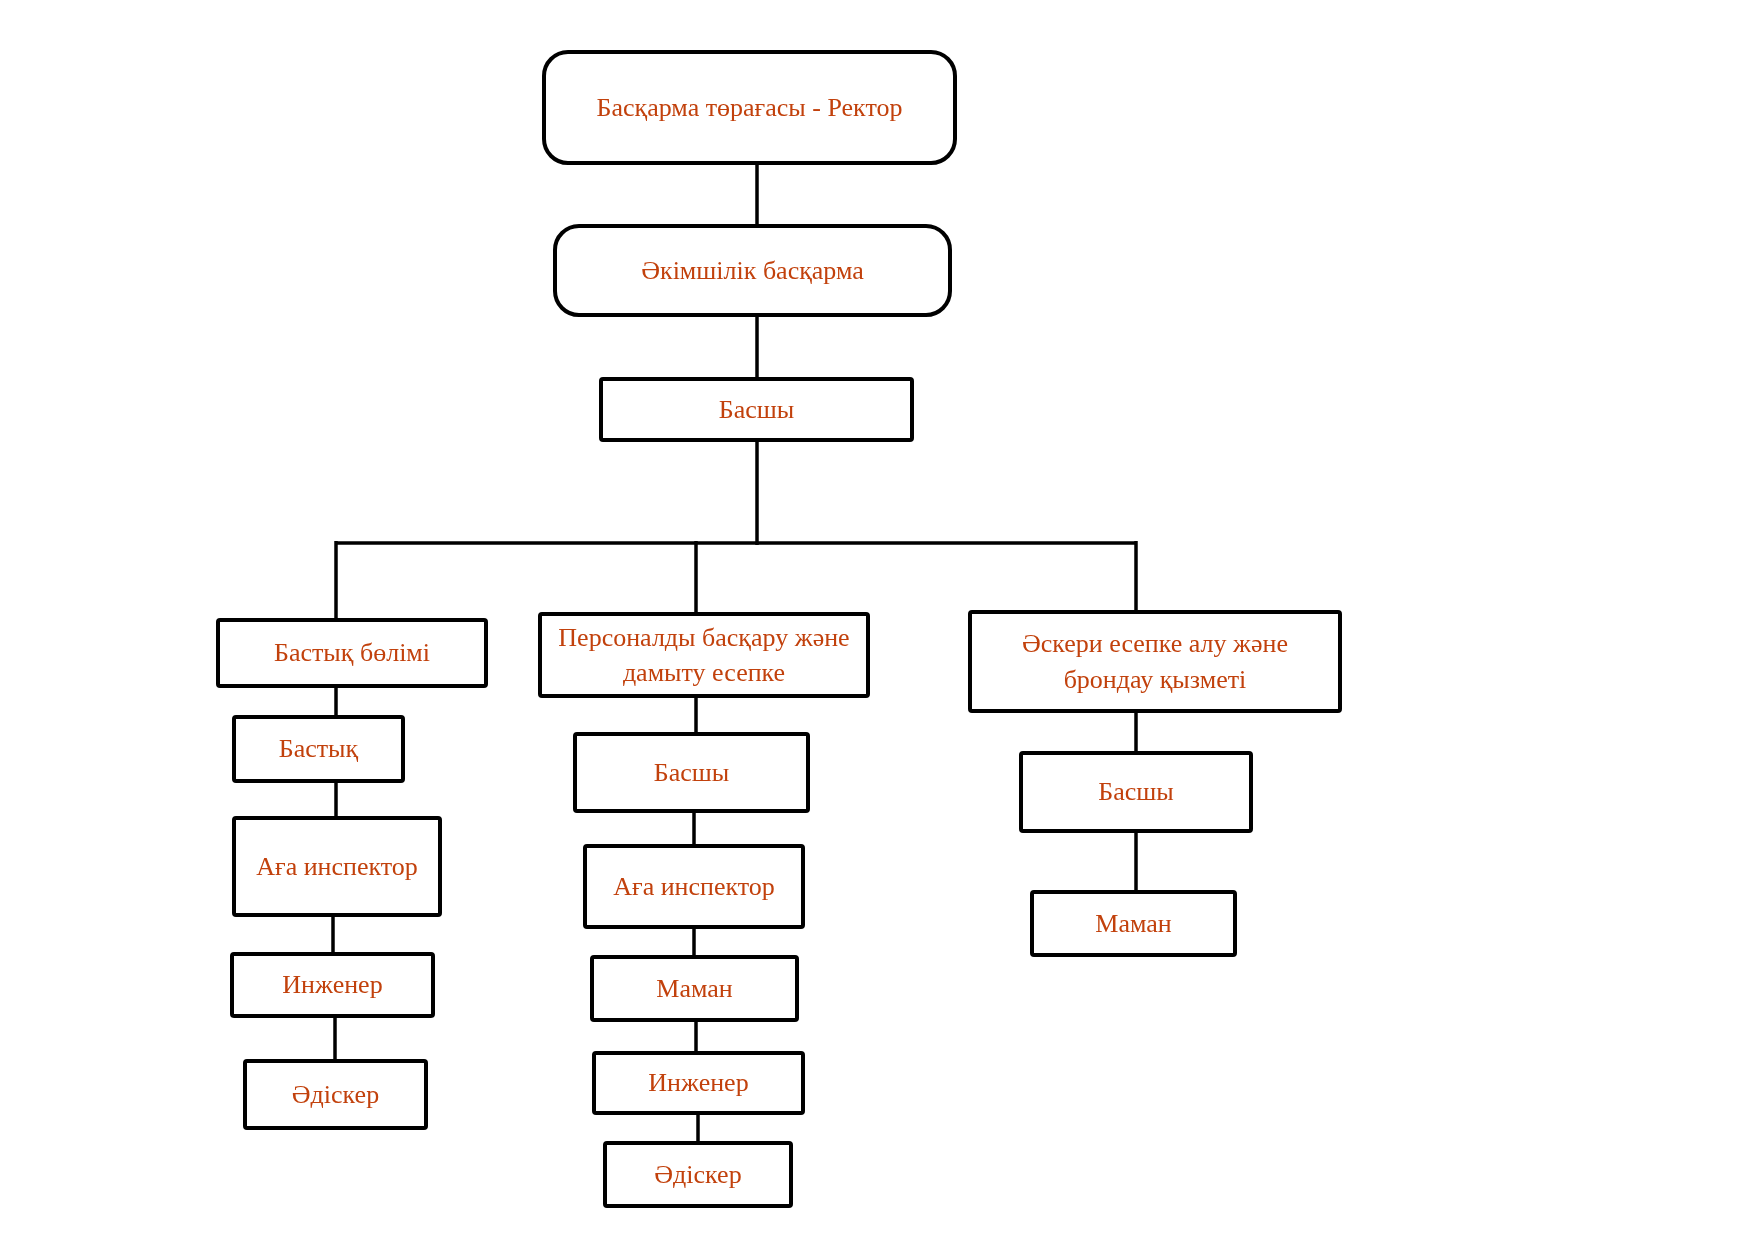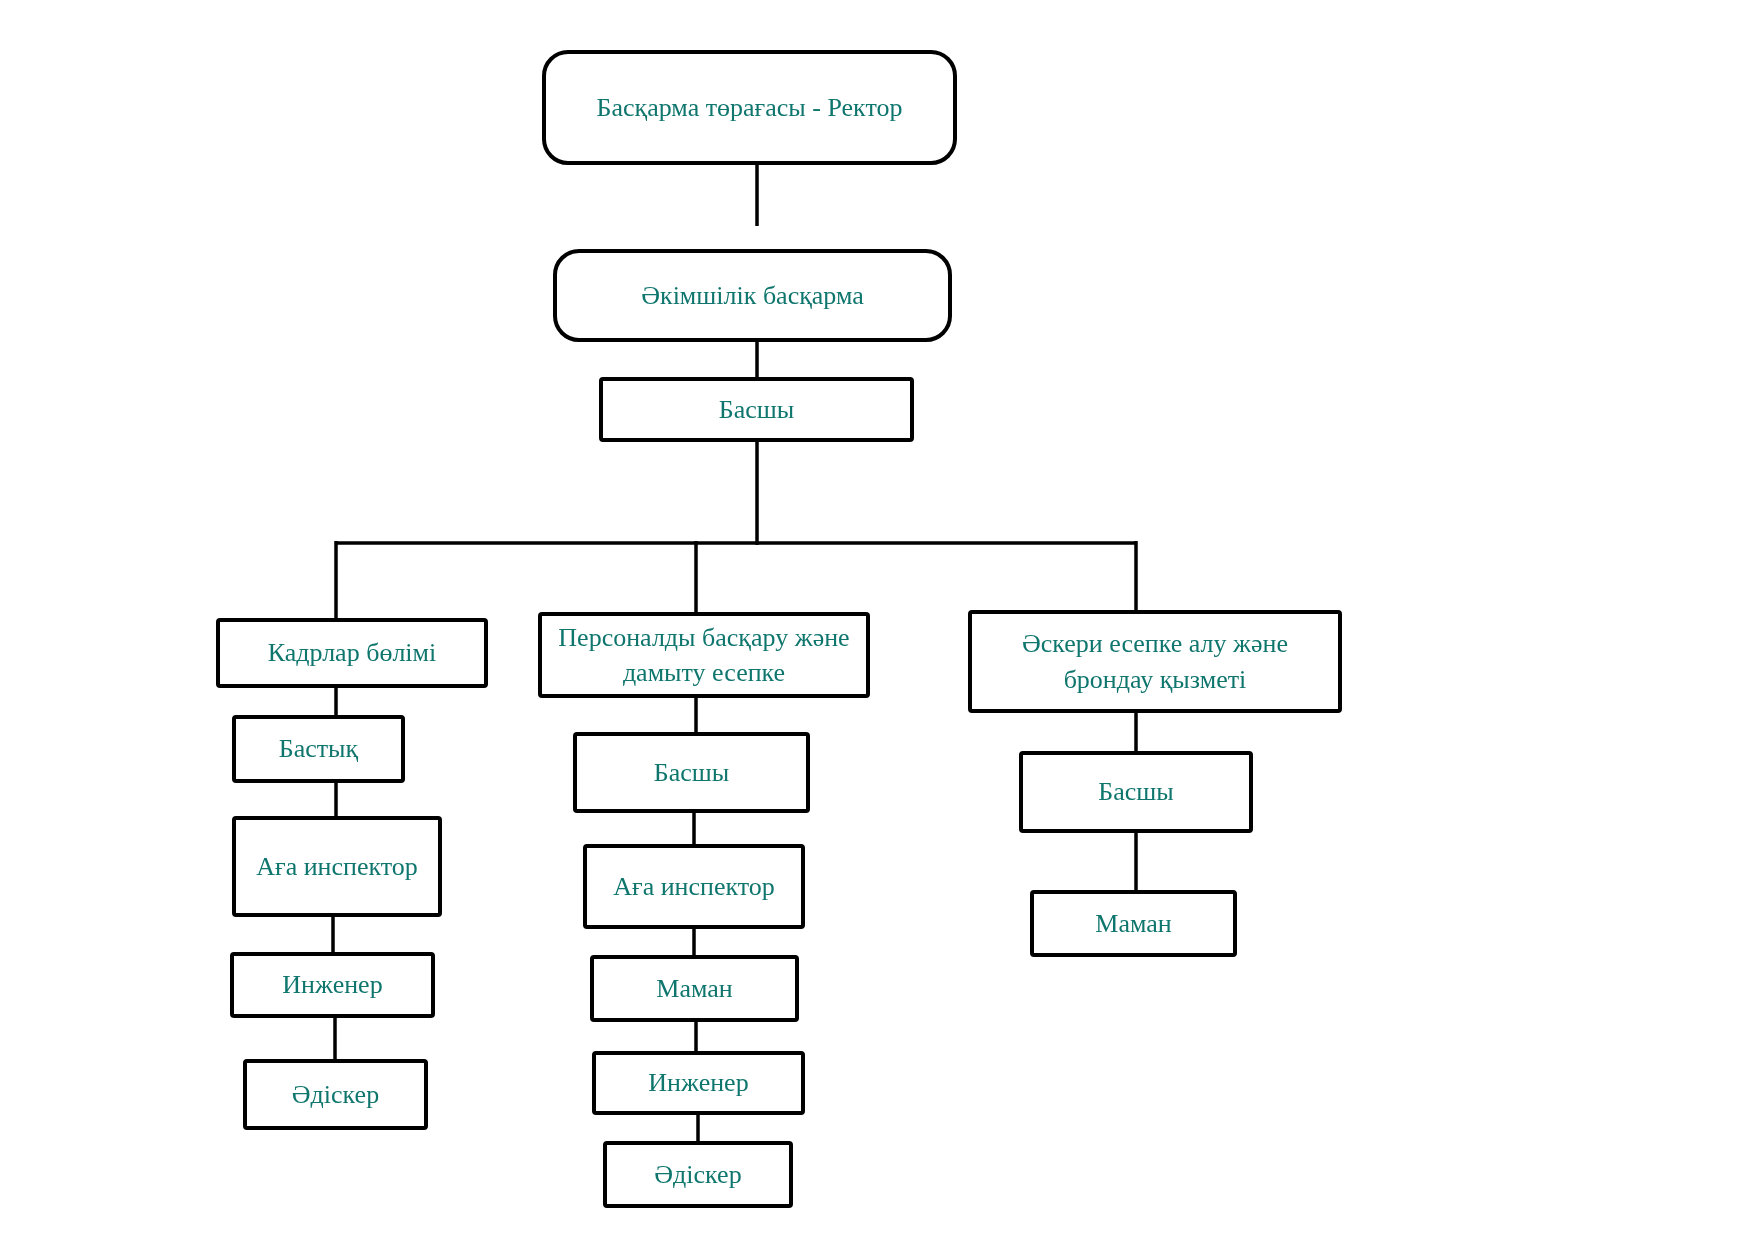--- a/index.html
+++ b/index.html
@@ -2,21 +2,21 @@
 <html lang="kk"><head>
 <meta charset="utf-8">
 <style>
   html,body{margin:0;padding:0;background:#ffffff;}
   #canvas{
     position:relative;
     width:1755px;
     height:1240px;
     background:#ffffff;
     font-family:"Liberation Serif", "DejaVu Serif", serif;
-    color:#0f766e;
+    color:#c2410c;
     overflow:hidden;
   }
   #connectors{
     position:absolute;
     left:0;top:0;
     width:1755px;height:1240px;
   }
   #connectors line{
     stroke:#000000;
     stroke-width:3.5;
@@ -32,21 +32,21 @@
     justify-content:center;
     text-align:center;
     font-size:26px;
     line-height:1.35;
     white-space:pre-line;
     z-index:2;
   }
   .node.big{border-radius:26px;border-width:4.5px;}
   
   #n-rector        {left:542px;  top:50px;   width:415px; height:115px;}
-  #n-admin         {left:553px;  top:224px;  width:399px; height:93px;margin-top:25px;}
+  #n-admin         {left:553px;  top:224px;  width:399px; height:93px;}
   #n-head          {left:599px;  top:377px;  width:315px; height:65px;}
   #n-hr-dept       {left:216px;  top:618px;  width:272px; height:70px;}
   #n-hr-chief      {left:232px;  top:715px;  width:173px; height:68px;}
   #n-hr-senior     {left:232px;  top:816px;  width:210px; height:101px;}
   #n-hr-engineer   {left:230px;  top:952px;  width:205px; height:66px;}
   #n-hr-method     {left:243px;  top:1059px; width:185px; height:71px;}
   #n-pm-dept       {left:538px;  top:612px;  width:332px; height:86px;}
   #n-pm-head       {left:573px;  top:732px;  width:237px; height:81px;}
   #n-pm-senior     {left:583px;  top:844px;  width:222px; height:85px;}
   #n-pm-specialist {left:590px;  top:955px;  width:209px; height:67px;}
@@ -93,21 +93,21 @@
 
   <div class="node big" id="n-admin">
     <span>Әкімшілік басқарма</span>
   </div>
 
   <div class="node" id="n-head">
     <span>Басшы</span>
   </div>
 
   <div class="node" id="n-hr-dept">
-    <span>Кадрлар бөлімі</span>
+    <span>Бастық бөлімі</span>
   </div>
 
   <div class="node" id="n-hr-chief">
     <span>Бастық</span>
   </div>
 
   <div class="node" id="n-hr-senior">
     <span>Аға инспектор</span>
   </div>
 

